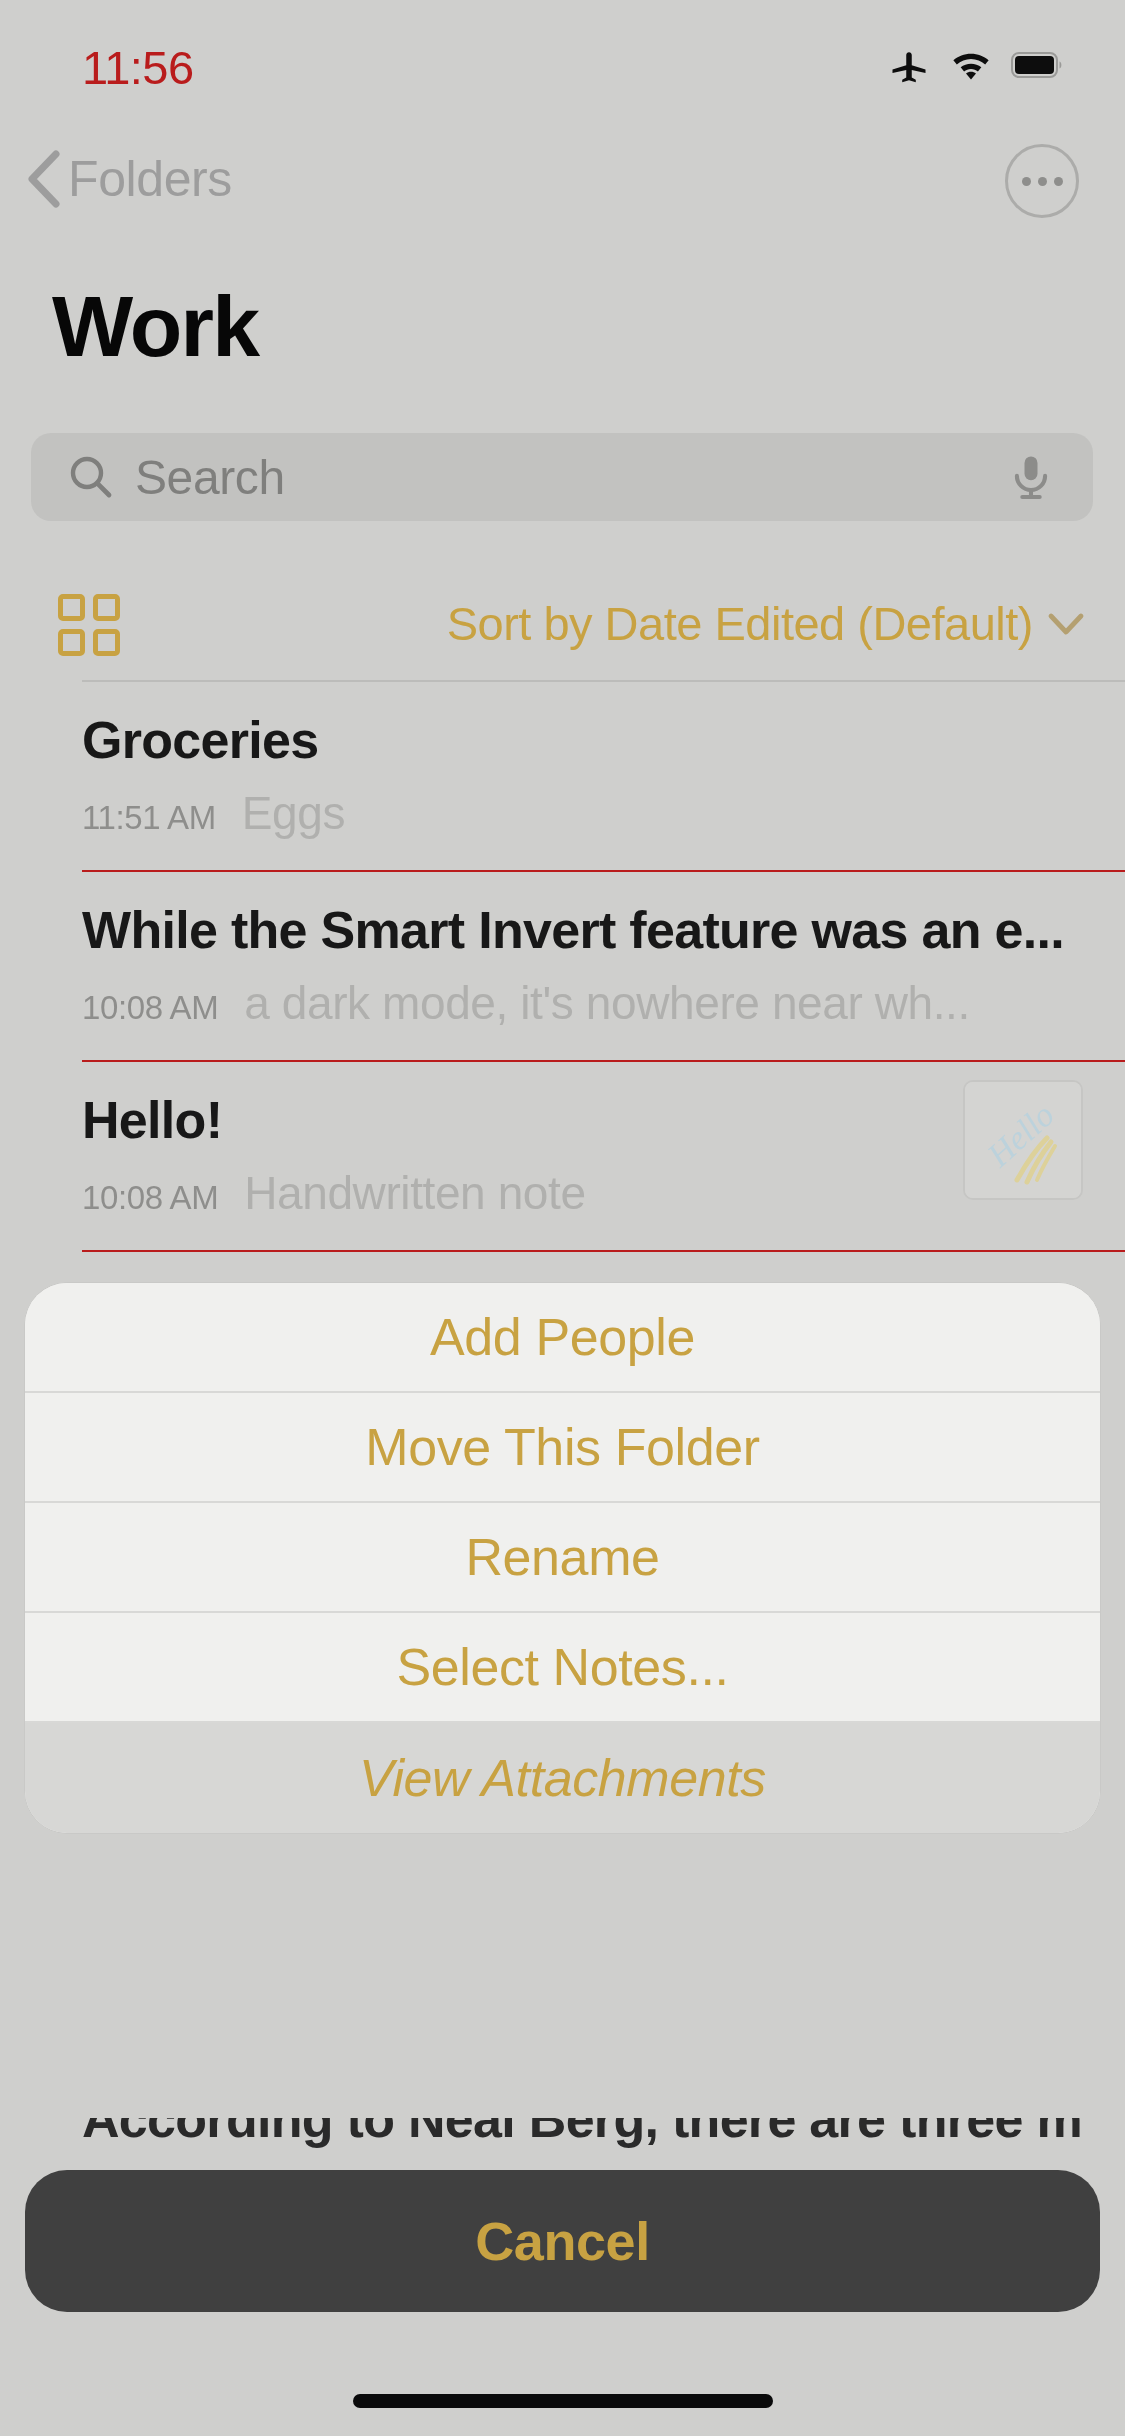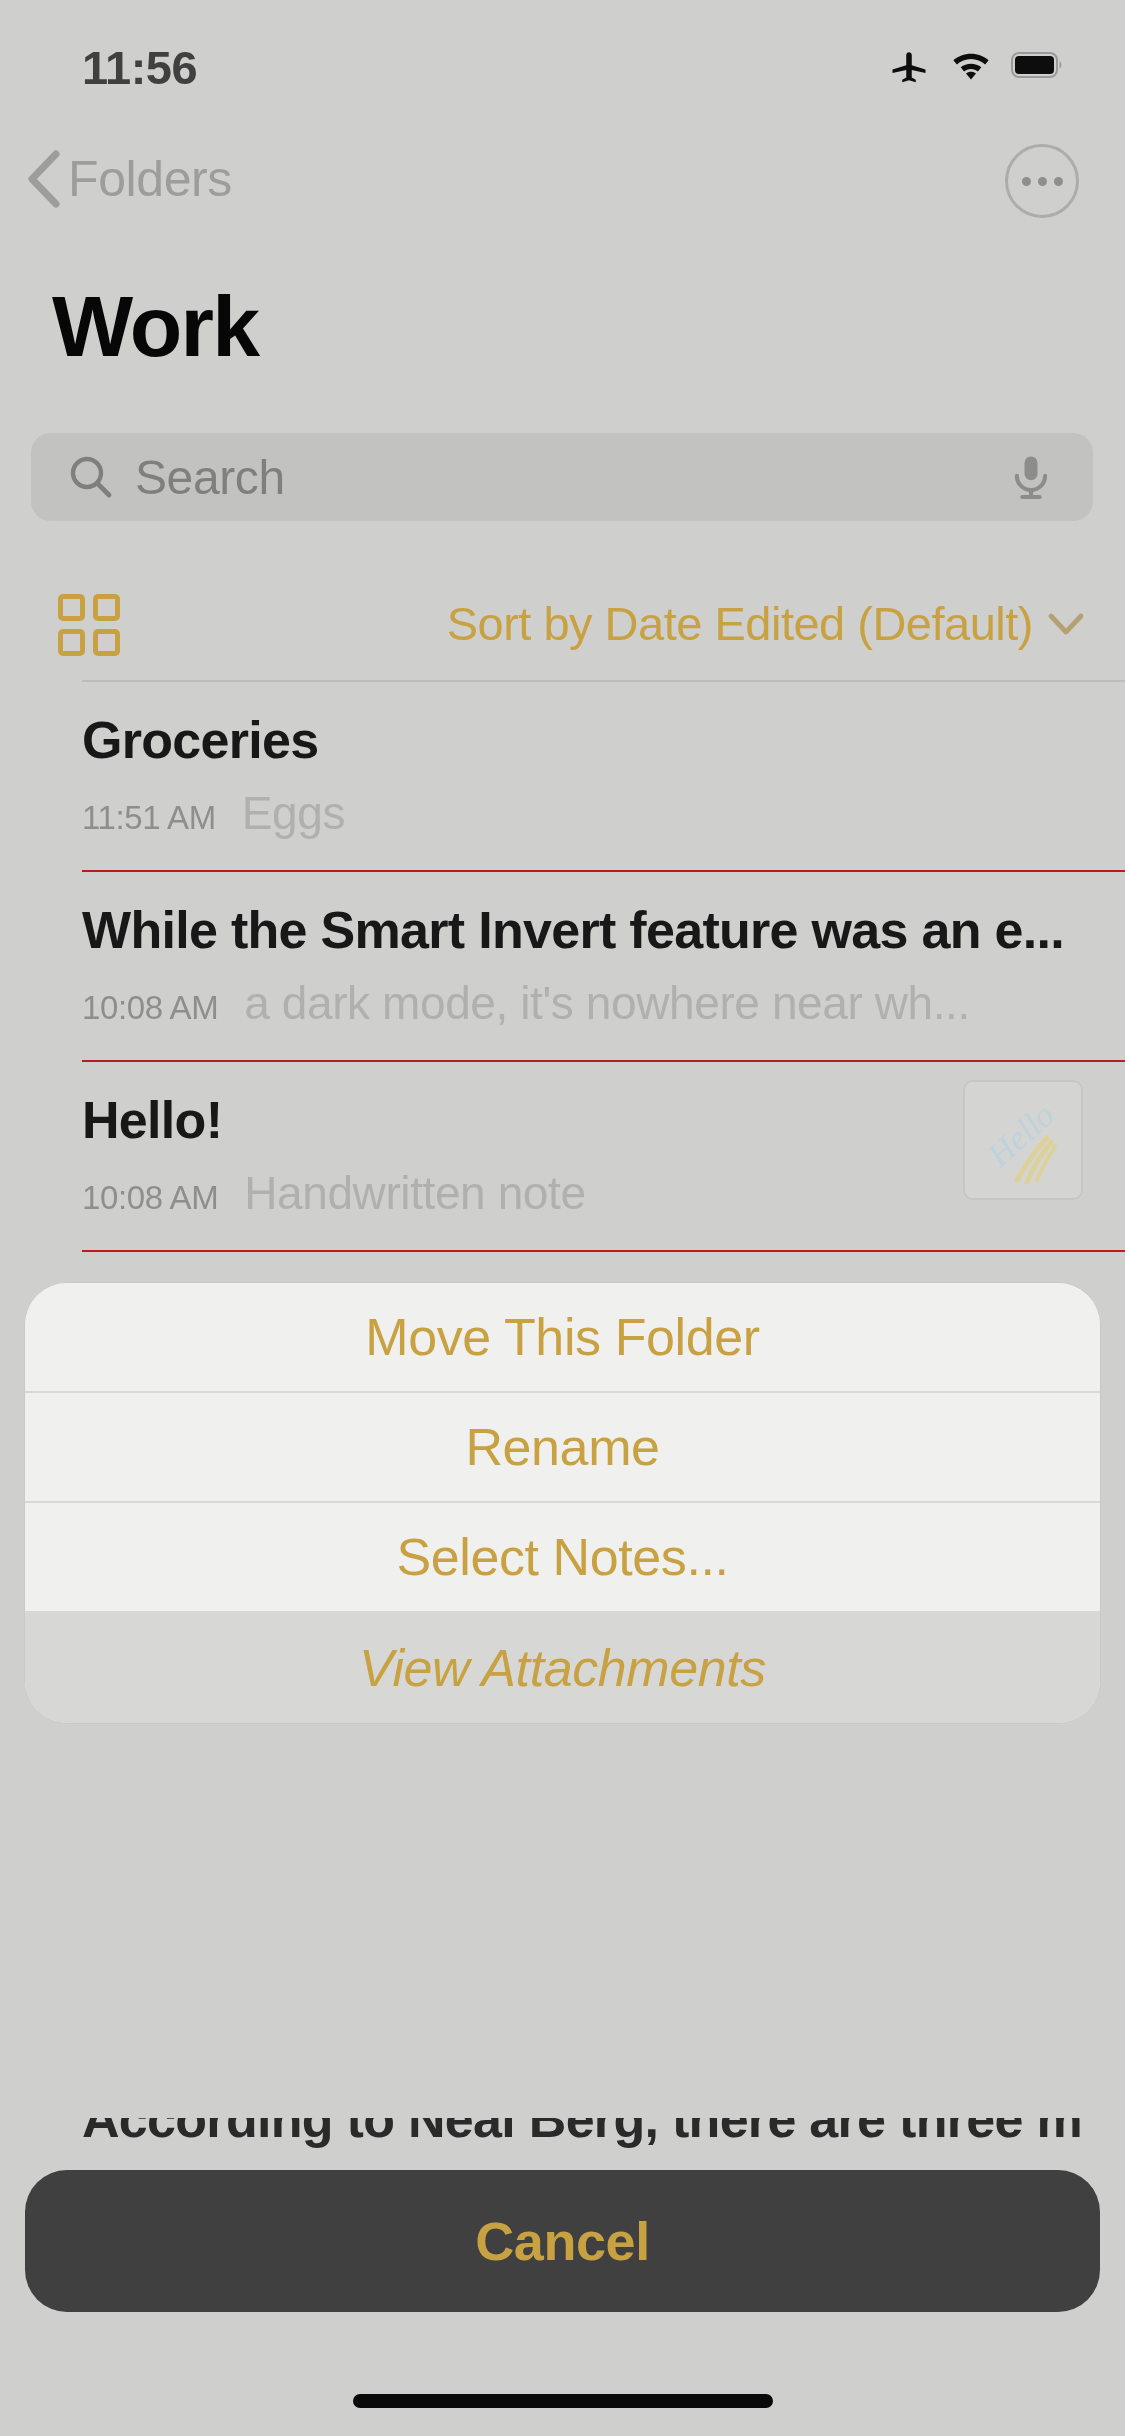--- a/index.html
+++ b/index.html
@@ -17,21 +17,21 @@
     position:absolute; inset:0;
     background:#cfcfcd;
   }
 
   
   #status-bar{
     position:absolute; top:0; left:0; width:1125px; height:132px;
   }
   #status-time{
     position:absolute; left:82px; top:40px;
-    font-size:47px; font-weight:700; color:#404040; letter-spacing:-0.5px;
+    font-size:47px; font-weight:400; color:#b91c1c; letter-spacing:-0.5px;
   }
   #status-icons{
     position:absolute; right:60px; top:42px;
     display:flex; align-items:center; gap:17px; height:46px;
   }
   .si{ display:block; }
 
   
   #nav-bar{
     position:absolute; top:132px; left:0; width:1125px; height:104px;
@@ -263,20 +263,23 @@
   <div id="bg-note-peek">
     <span>According to Neal Berg, there are three m...</span>
   </div>
 
 </div>
 
 <div id="sheet-overlay">
 
   <div id="action-sheet">
     <div class="sheet-item">
+      <span>Add People</span>
+    </div>
+    <div class="sheet-item">
       <span>Move This Folder</span>
     </div>
     <div class="sheet-item">
       <span>Rename</span>
     </div>
     <div class="sheet-item">
       <span>Select Notes...</span>
     </div>
     <div class="sheet-item pressed">
       <span>View Attachments</span>

